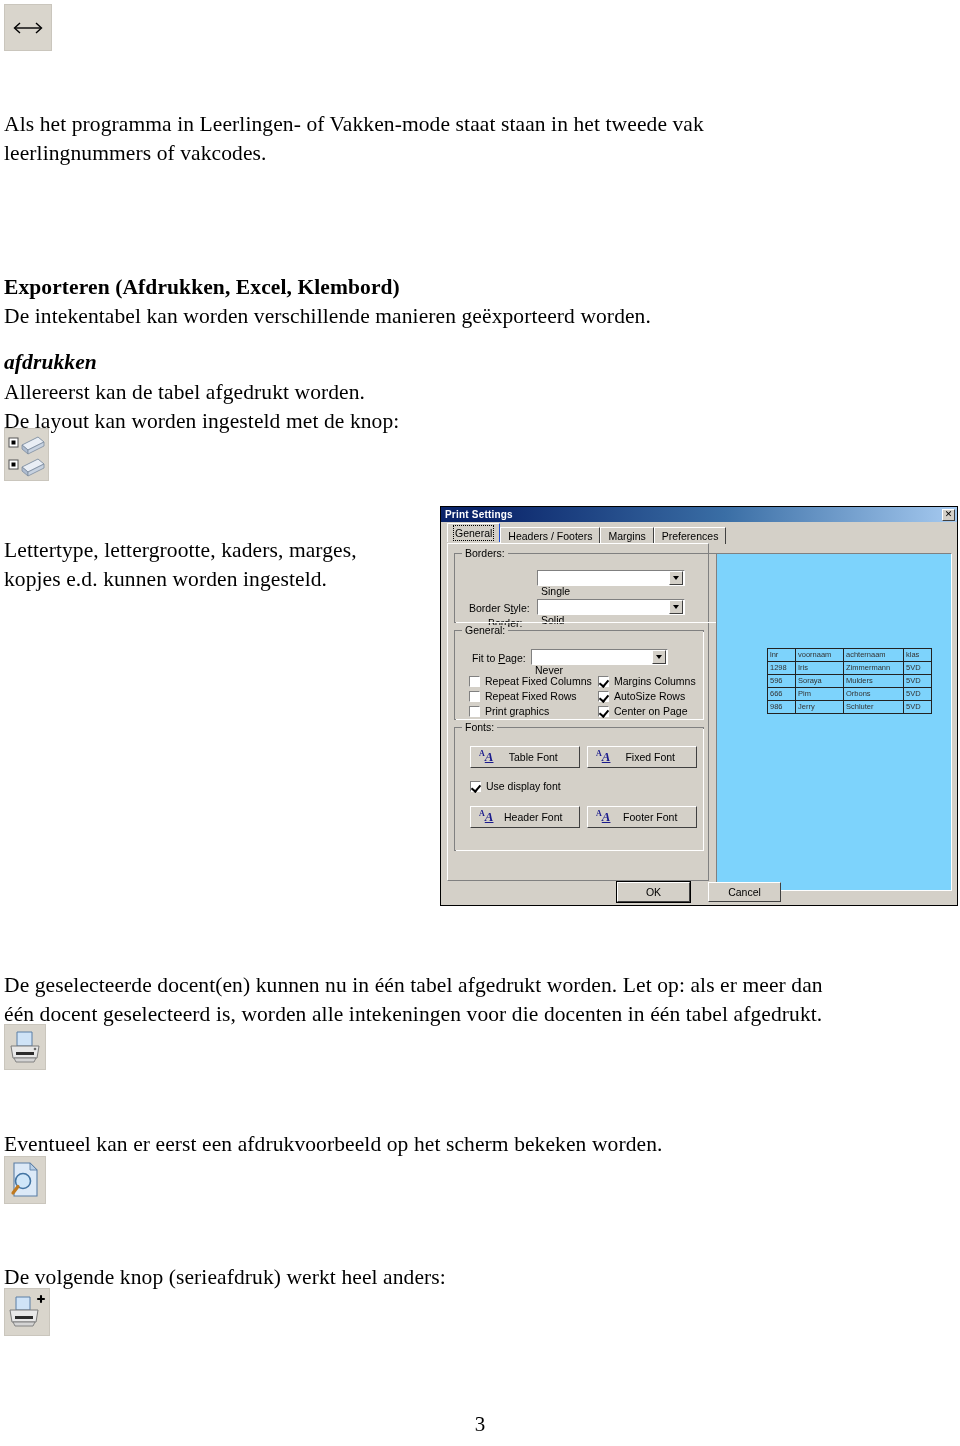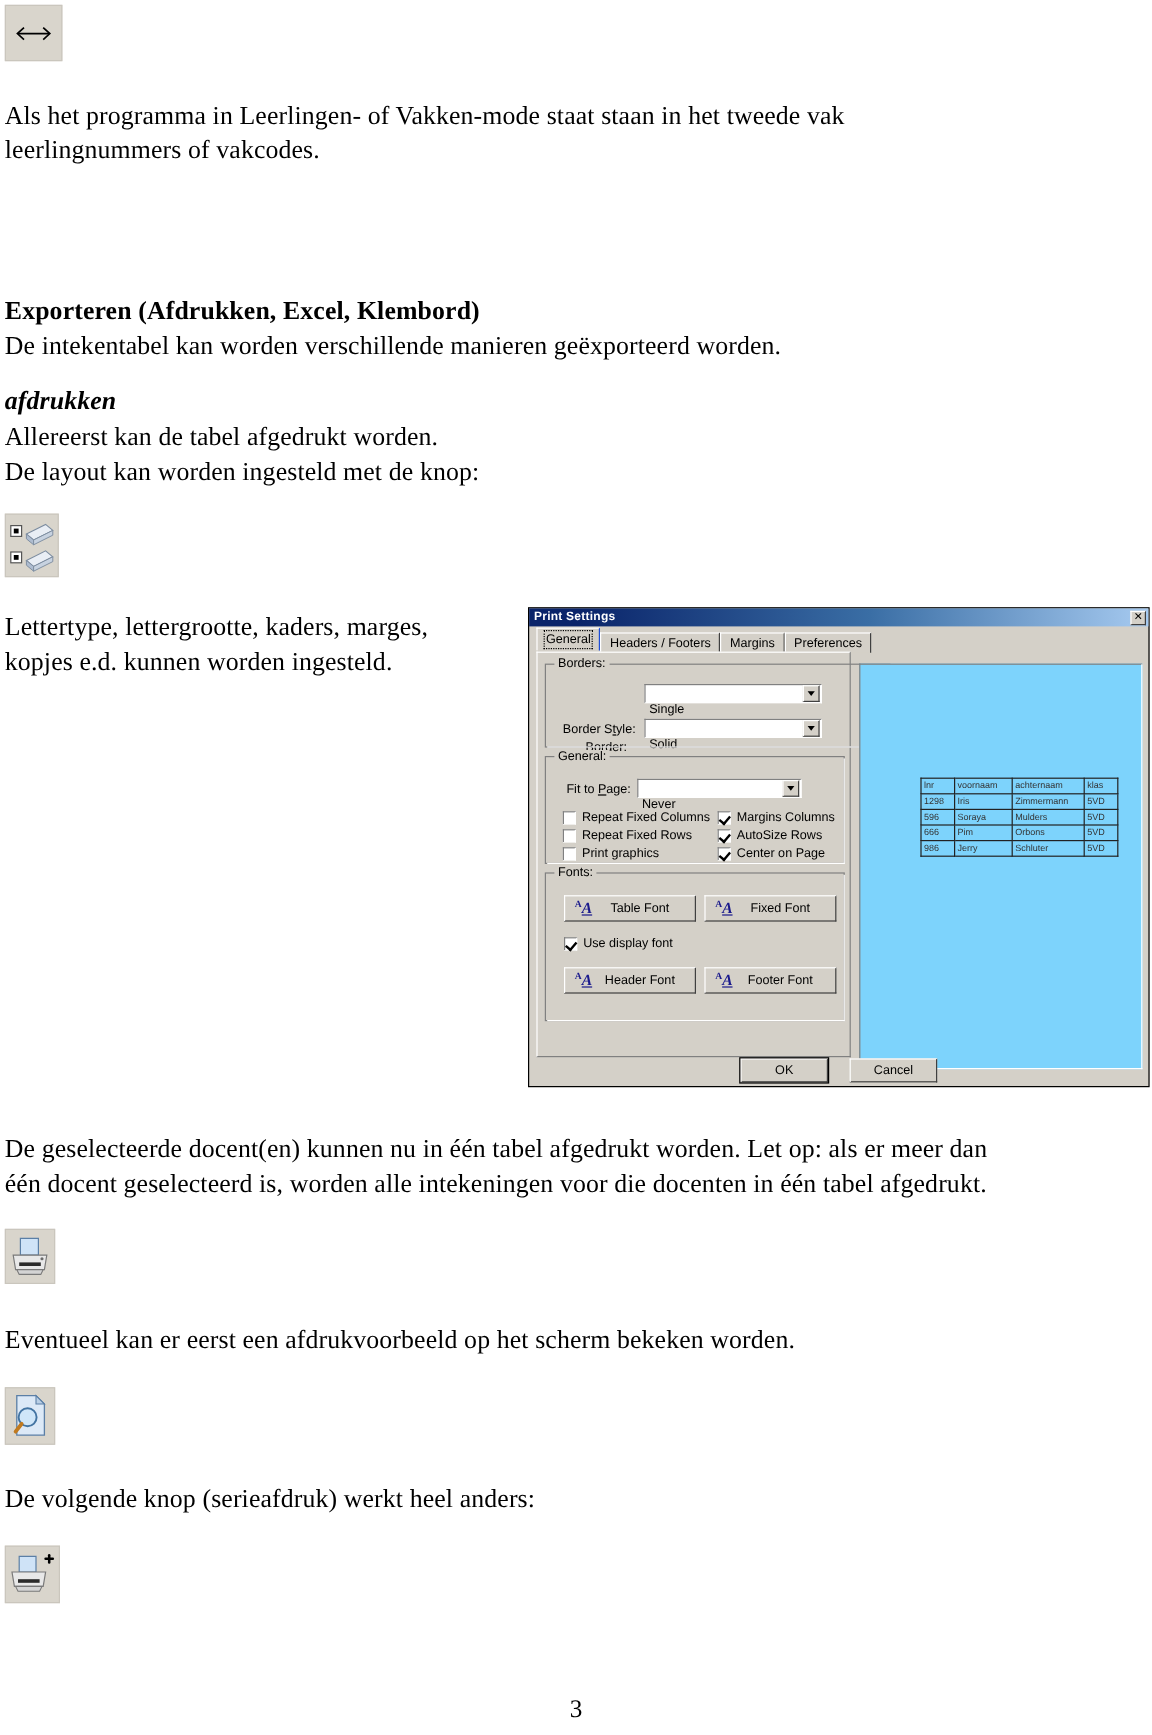--- a/index.html
+++ b/index.html
@@ -18,20 +18,21 @@
   }
 
   
   .doc-text {
     position: absolute;
     font-family: "Liberation Serif", "DejaVu Serif", serif;
     font-size: 21.5px;
     line-height: 29px;
     color: #000;
     letter-spacing: 0.1px;
+    margin-top: 28px;
   }
   .bold   { font-weight: bold; }
   .italic { font-style: italic; font-weight: bold; }
 
   
   .icon-btn {
     position: absolute;
     background: #d9d5cc;
     border: 1px solid #cac6bd;
     box-sizing: border-box;

